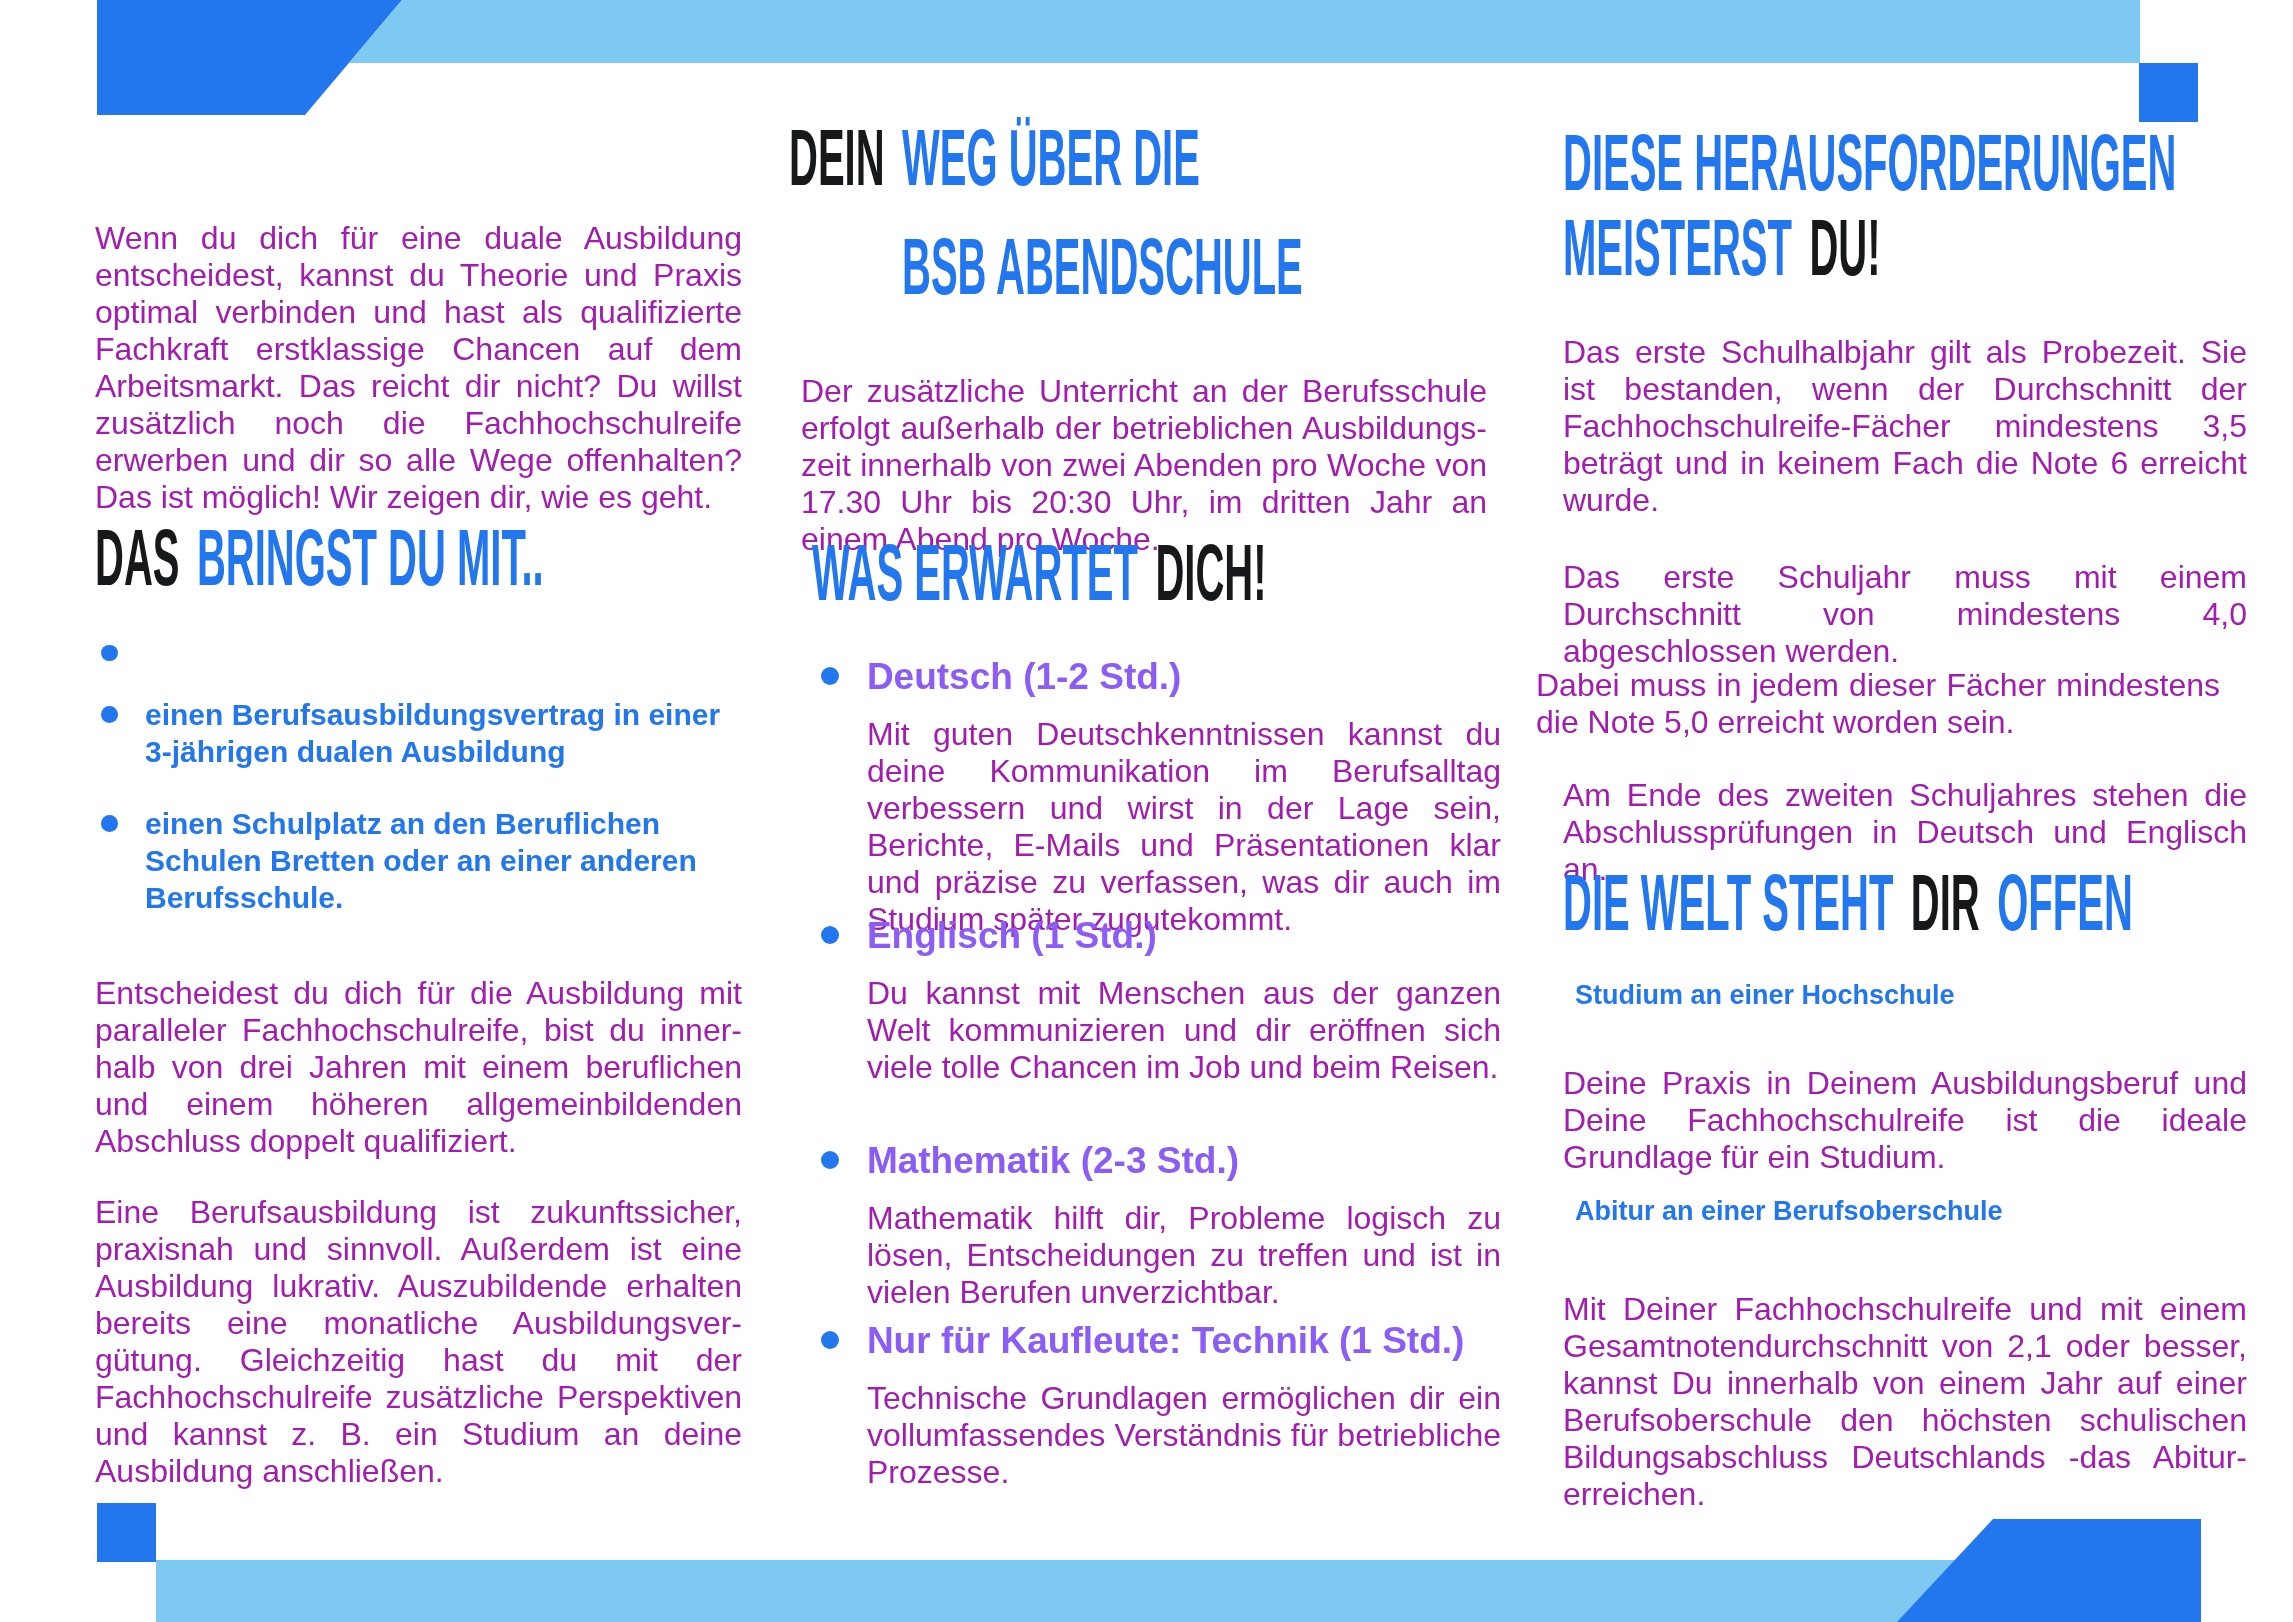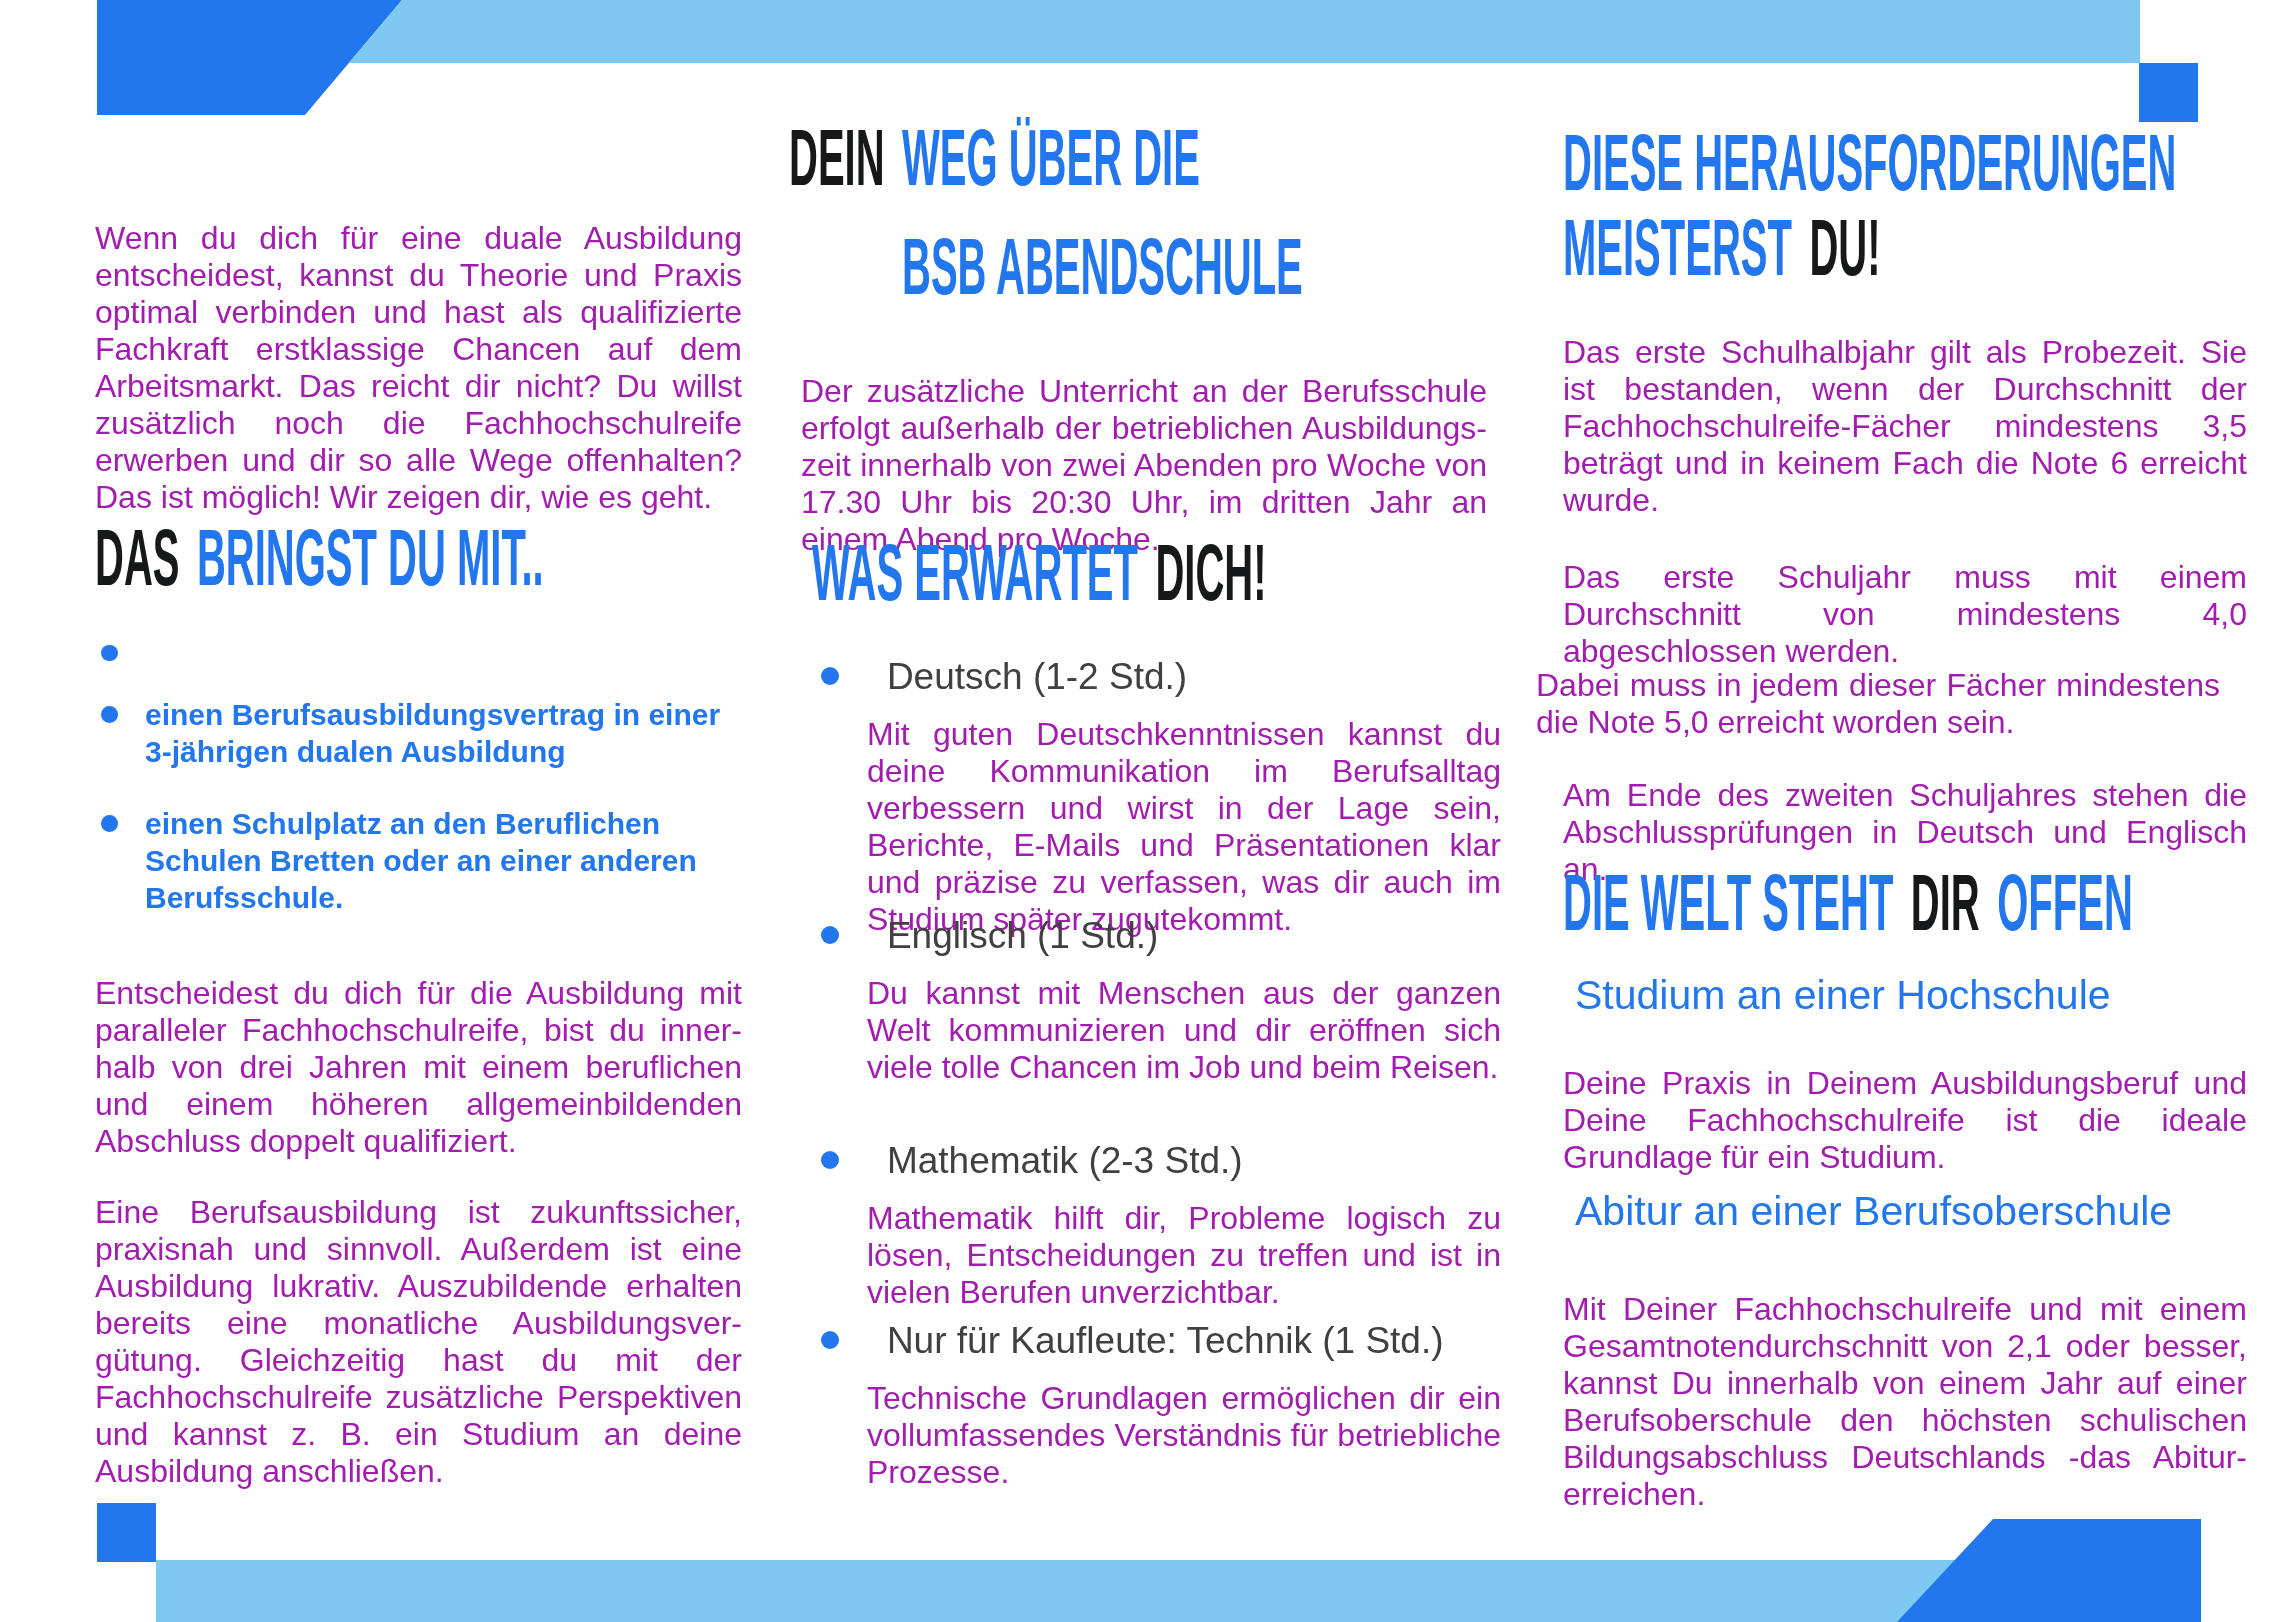--- a/index.html
+++ b/index.html
@@ -68,28 +68,28 @@
     font-size:30px; line-height:37px;
   }
 
   
   .subject { position:absolute; width:686px; }
   .subject-title-row { display:flex; align-items:flex-start; }
   .sdot {
     flex:none; width:18.6px; height:18.6px; border-radius:50%;
     background:#2277ee; margin:13.7px 27.4px 0 5.9px;
   }
-  .stitle { color:#404040; font-weight:400; font-size:37px; line-height:47px;margin-left:20px; }
+  .stitle { color:#8b5cf6; font-weight:700; font-size:37px; line-height:47px; }
   .subject .body-text { position:static; margin-top:16px; padding-left:52px; }
 
   
   .rsec-title {
     position:absolute;
-    color:#2277ee; font-weight:400;
-    font-size:41px; line-height:47px;
+    color:#2277ee; font-weight:700;
+    font-size:27px; line-height:47px;
   }
 </style>
 </head>
 <body>
 
 <div class="page">
 
   <div class="shape tl-quad"></div>
   <div class="shape top-band"></div>
   <div class="shape tr-square"></div>

